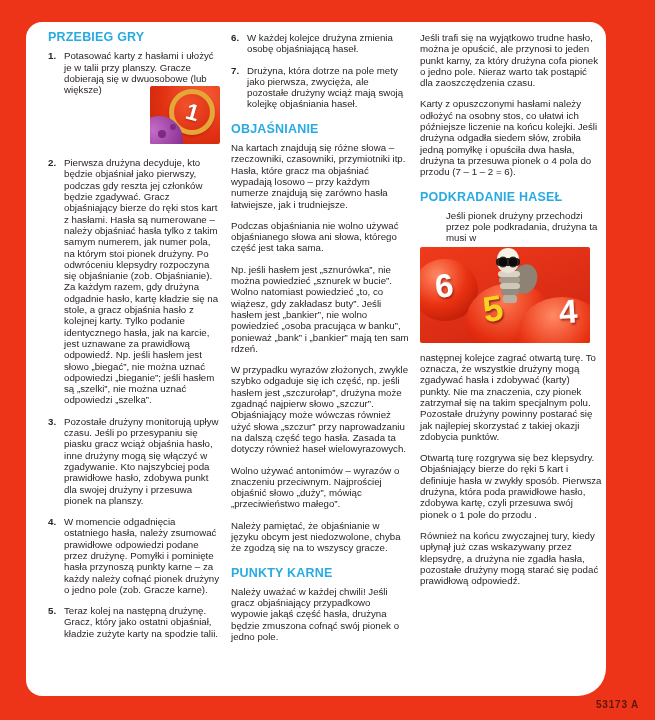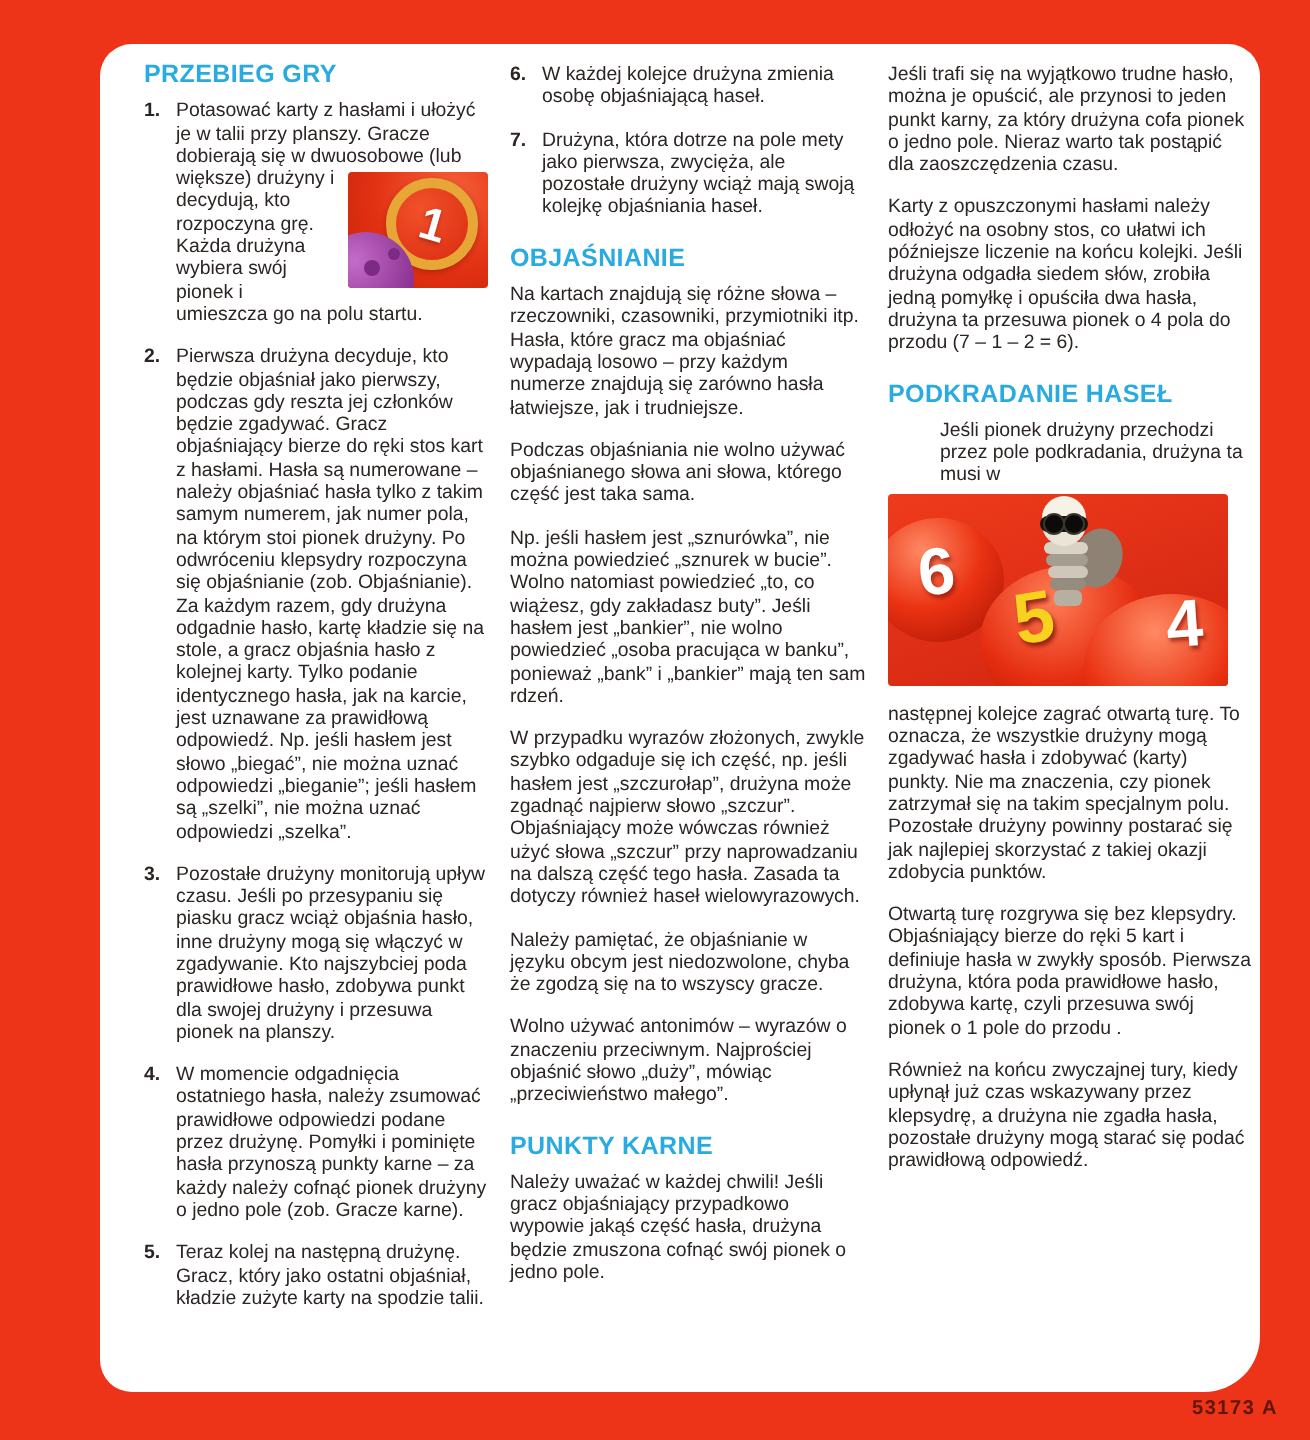--- a/index.html
+++ b/index.html
@@ -2,21 +2,21 @@
 <html><head>
 <meta charset="utf-8">
 <style>
   html,body{margin:0;padding:0;}
   body{
     width:655px;height:720px;position:relative;overflow:hidden;
     background:#ee3418;
     font-family:"Liberation Sans", sans-serif;
   }
   .sheet{
-    position:absolute;left:50px;top:22px;width:580px;height:674px;
+    position:absolute;left:26px;top:22px;width:580px;height:674px;
     background:#ffffff;border-radius:16px 16px 28px 16px;overflow:hidden;
   }
   .cols{
     position:absolute;left:22px;top:10px;
     display:grid;grid-template-columns:172px 178px 182px;column-gap:11px;
   }
   .col{font-size:9.7px;line-height:11.3px;color:#2b2523;}
   .head{
     color:#29abe2;font-size:12.5px;font-weight:bold;letter-spacing:.2px;
     margin:0 0 7px 0;
@@ -90,21 +90,21 @@
       <div class="li">
         <span class="num">1.</span>
         <div class="li-text">
           <span>Potasować karty z hasłami i ułożyć je w talii przy planszy. Gracze dobierają się w dwuosobowe (lub większe) </span><span class="photo1">
               <span class="p1-ring">
                 <span class="p1-one">1</span>
               </span>
               <span class="p1-purple"></span>
               <span class="p1-dot d1"></span>
               <span class="p1-dot d2"></span>
-            </span><span>drużyny i decydują, kto rozpoczyna grę. Każda drużyna wybiera swój pionek i umieszcza go na polu startu.</span>
+            </span>
         </div>
       </div>
 
       <div class="li">
         <span class="num">2.</span>
         <div class="li-text">
           <span>Pierwsza drużyna decyduje, kto będzie objaśniał jako pierwszy, podczas gdy reszta jej członków będzie zgadywać. Gracz objaśniający bierze do ręki stos kart z hasłami. Hasła są numerowane – należy objaśniać hasła tylko z </span><b>takim samym numerem, jak numer pola, na którym stoi pionek drużyny</b><span>. Po odwróceniu klepsydry rozpoczyna się objaśnianie (zob. Objaśnianie). Za każdym razem, gdy drużyna odgadnie hasło, kartę kładzie się na stole, a gracz objaśnia hasło z kolejnej karty. Tylko podanie identycznego hasła, jak na karcie, jest uznawane za prawidłową odpowiedź. Np. jeśli hasłem jest słowo „biegać”, nie można uznać odpowiedzi „bieganie”; jeśli hasłem są „szelki”, nie można uznać odpowiedzi „szelka”.</span>
         </div>
       </div>
 
@@ -133,22 +133,22 @@
       <div class="li">
         <span class="num">7.</span>
         <div class="li-text">Drużyna, która dotrze na pole mety jako pierwsza, zwycięża, ale pozostałe drużyny wciąż mają swoją kolejkę objaśniania haseł.</div>
       </div>
 
       <div class="head mt">OBJAŚNIANIE</div>
       <p>Na kartach znajdują się różne słowa – rzeczowniki, czasowniki, przymiotniki itp. Hasła, które gracz ma objaśniać wypadają losowo – przy każdym numerze znajdują się zarówno hasła łatwiejsze, jak i trudniejsze.</p>
       <p>Podczas objaśniania nie wolno używać objaśnianego słowa ani słowa, którego część jest taka sama.</p>
       <p>Np. jeśli hasłem jest „sznurówka”, nie można powiedzieć „sznurek w bucie”. Wolno natomiast powiedzieć „to, co wiążesz, gdy zakładasz buty”. Jeśli hasłem jest „bankier”, nie wolno powiedzieć „osoba pracująca w banku”, ponieważ „bank” i „bankier” mają ten sam rdzeń.</p>
       <p>W przypadku wyrazów złożonych, zwykle szybko odgaduje się ich część, np. jeśli hasłem jest „szczurołap”, drużyna może zgadnąć najpierw słowo „szczur”. Objaśniający może wówczas również użyć słowa „szczur” przy naprowadzaniu na dalszą część tego hasła.  Zasada ta dotyczy również haseł wielowyrazowych.</p>
+      <p>Wolno używać antonimów – wyrazów o znaczeniu przeciwnym. Najprościej objaśnić słowo „duży”, mówiąc „przeciwieństwo małego”.</p>
       <p>Należy pamiętać, że objaśnianie w języku obcym jest niedozwolone, chyba że zgodzą się na to wszyscy gracze.</p>
-      <p>Wolno używać antonimów – wyrazów o znaczeniu przeciwnym. Najprościej objaśnić słowo „duży”, mówiąc „przeciwieństwo małego”.</p>
 
       <div class="head mt">PUNKTY KARNE</div>
       <p>Należy uważać w każdej chwili! Jeśli gracz objaśniający przypadkowo wypowie jakąś część hasła, drużyna będzie zmuszona cofnąć swój pionek o jedno pole.</p>
     </div>
 
     <div class="col">
       <p>Jeśli trafi się na wyjątkowo trudne hasło, można je opuścić, ale przynosi to jeden punkt karny, za który drużyna cofa pionek o jedno pole. Nieraz warto tak postąpić dla zaoszczędzenia czasu.</p>
       <p>Karty z opuszczonymi hasłami należy odłożyć na osobny stos, co ułatwi ich późniejsze liczenie na końcu kolejki. Jeśli drużyna odgadła siedem słów, zrobiła jedną pomyłkę i opuściła dwa hasła, drużyna ta przesuwa pionek o  4 pola do przodu (7 – 1 – 2 = 6).</p>
 
       <div class="head mt">PODKRADANIE HASEŁ</div>

